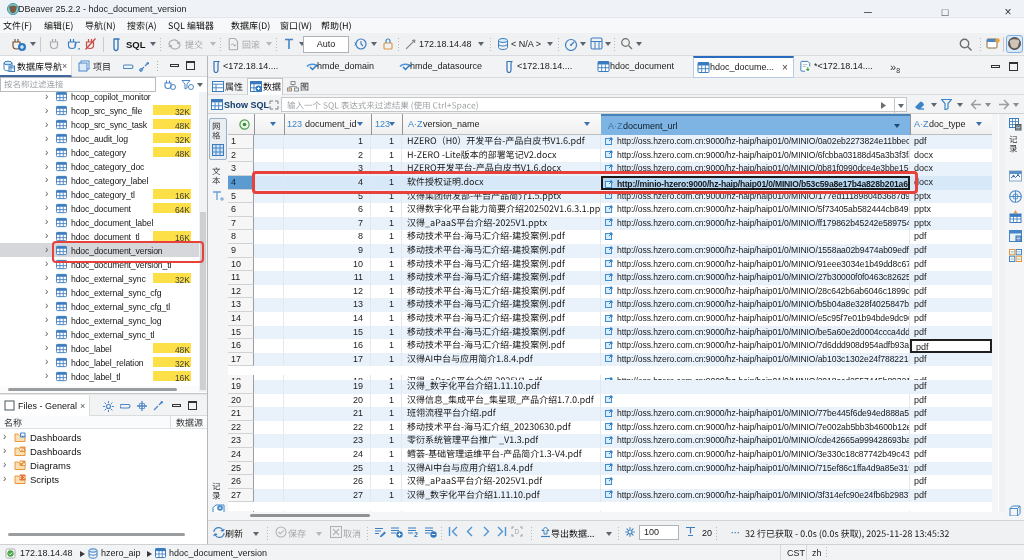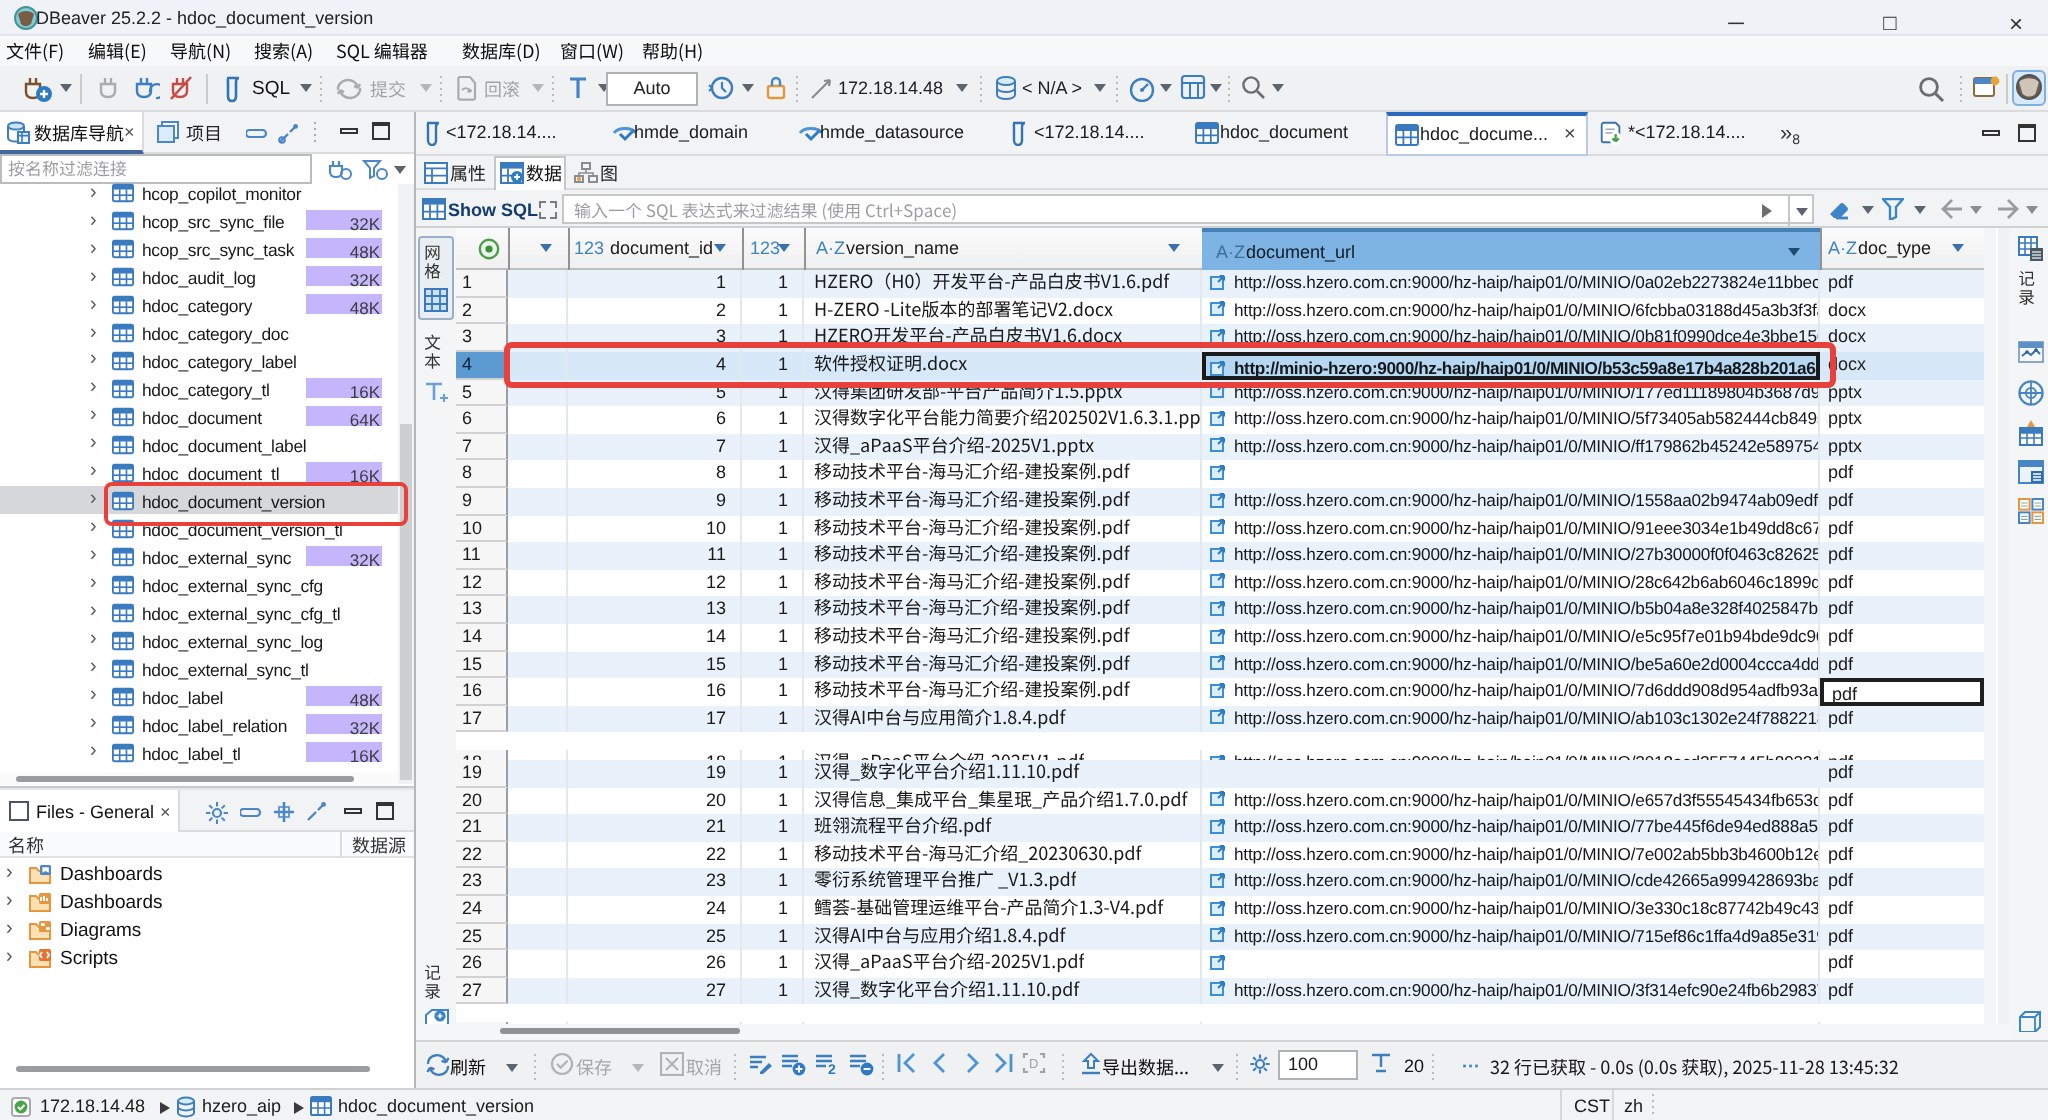--- a/index.html
+++ b/index.html
@@ -25,21 +25,21 @@
 #ltabbar{position:absolute;left:0;top:0;width:207px;height:21px;background:#f2f3f4;border-bottom:1px solid #d9dbdd}
 .ltab1{position:absolute;left:0;top:0;height:21px;background:#fff;border-right:1px solid #d9dbdd;border-bottom:2px solid #41679e}
 #lfilter{position:absolute;left:0;top:21px;width:207px;height:15px;background:#fff}
 #lfilter .box{position:absolute;left:0;top:0;width:156px;height:15px;border:1px solid #b9bcbf;background:#fff;color:#9a9da0;font-size:8.5px;line-height:13px;padding-left:3px}
 #ltree{position:absolute;left:0;top:89.7px;top:33.7px;width:199px;height:300px;overflow:hidden}
 .trow{position:absolute;left:0;width:199px;height:14px;line-height:14px;white-space:nowrap}
 .trow.sel{background:#d5d7da}
 .chev{position:absolute;left:45px;top:0;color:#5a5a5a;font-size:10px}
 .tbl{position:absolute;left:56px;top:1.5px;width:11px;height:11px}
 .tname{position:absolute;left:71px;top:0.5px;font-size:8.7px;color:#191919;letter-spacing:-0.15px}
-.pill{position:absolute;left:153px;top:1.5px;width:38px;height:10px;background:#c4b5fd;text-align:right}
+.pill{position:absolute;left:153px;top:1.5px;width:38px;height:10px;background:#fde047;text-align:right}
 .pill span{font-size:8.5px;color:#3c3c3c;line-height:10px;padding-right:1px}
 
 #fpanel{position:absolute;left:0;top:337px;width:207px;height:151px;background:#fff}
 
 #editor{position:absolute;left:207px;top:56px;width:817px;height:488px;background:#fff;border-left:1px solid #b5b7b9}
 #etabbar{position:absolute;left:0;top:0;width:817px;height:22px;background:#f2f3f4;border-bottom:1px solid #d9dbdd}
 .eticon{position:absolute;top:4px;width:13px;height:13px}
 .ettext{position:absolute;top:5px}
 #eactive{position:absolute;left:485px;top:0;width:101px;height:22px;background:#fff;border:1px solid #b9cbe4;border-top:2px solid #2a6bbf}
 #subtabs{position:absolute;left:0;top:22px;width:817px;height:17px;background:#f2f3f4;border-bottom:1px solid #d9dbdd}
@@ -202,21 +202,21 @@
       </svg>
 <svg class="ti" style="left:84px" width="13" height="14" viewBox="0 0 13 14">
         <path d="M2.5 5h7v3.5c0 2-1.3 3-3.5 3S2.5 10.5 2.5 8.5z" fill="none" stroke="#c74b42" stroke-width="1.2"></path>
         <path d="M4.5 5V2M7.5 5V2" stroke="#c74b42" stroke-width="1.2"></path>
         <path d="M1.5 12.5l10-11" stroke="#c74b42" stroke-width="1.3"></path>
       </svg>
 <div class="tsep" style="left:103px"></div>
 <svg class="ti" style="left:110px" width="13" height="15" viewBox="0 0 13 15">
         <path d="M3.5 2h6c-1 0-1.5 1-1.5 2v7c0 1.5-.7 2.5-2 2.5S4 12.5 4 11V4c0-1-.2-2-.5-2z" fill="none" stroke="#3474b5" stroke-width="1.3"></path>
       </svg>
-<div class="tlabel" style="left:126px;color:#111;font-weight:normal;font-size:9.5px">SQL</div>
+<div class="tlabel" style="left:126px;color:#111;font-weight:bold;font-size:9.5px">SQL</div>
 <div class="dda" style="left:150px"></div>
 <div class="tdsep" style="left:160px"></div>
 <svg class="ti" style="left:167px" width="15" height="14" viewBox="0 0 15 14">
         <path d="M2 8a5 4.5 0 0 1 10-1m0 0l1-2m-1 2l-2-1" fill="none" stroke="#a9acaf" stroke-width="1.2"></path>
         <path d="M13 7a5 4.5 0 0 1-10 1m0 0l-1 2m1-2l2 1" fill="none" stroke="#a9acaf" stroke-width="1.2"></path>
       </svg>
 <div class="tlabel gray" style="left:185px"><svg class="zt" style="width:18.0px;height:12px" viewBox="0 0 2000 1333">
           <g fill="#a0a3a6" transform="translate(0,1000) scale(1,-1)">
             <use href="#g131" x="0"></use>
             <use href="#g132" x="1000"></use>
@@ -1621,21 +1621,21 @@
                 <use href="#g6" x="18343"></use>
                 <use href="#g20" x="18898"></use>
                 <use href="#g22" x="19176"></use>
                 <use href="#g23" x="19796"></use>
                 <use href="#g24" x="20416"></use>
               </g>
             </svg></div>
 <div class="c-url"><svg class="lic" width="8" height="8" viewBox="0 0 8 8">
               <rect x="0.5" y="1.5" width="6" height="6" fill="#dcedfa" stroke="#3c8fd4" stroke-width="1"></rect>
               <path d="M4 4L7 1M7 1H4.8M7 1v2.2" stroke="#2f7bc3" stroke-width="1" fill="none"></path>
-            </svg><span class="utx">http://oss.hzero.com.cn:9000/hz-haip/haip01/0/MINIO/e657d3f55545434fb653d</span></div>
+            </svg></div>
 <div class="c-dt">pdf</div>
 </div>
 <div class="grow odd" style="top:293.2px">
 <div class="c-num">21</div>
 <div class="c2"></div>
 <div class="c-id">21</div>
 <div class="c-t">1</div>
 <div class="c-vn"><svg class="zt" style="width:88.6px;height:12px" viewBox="0 0 9843 1333">
               <g fill="#1b1b1b" transform="translate(0,1000) scale(1,-1)">
                 <use href="#g92" x="0"></use>

